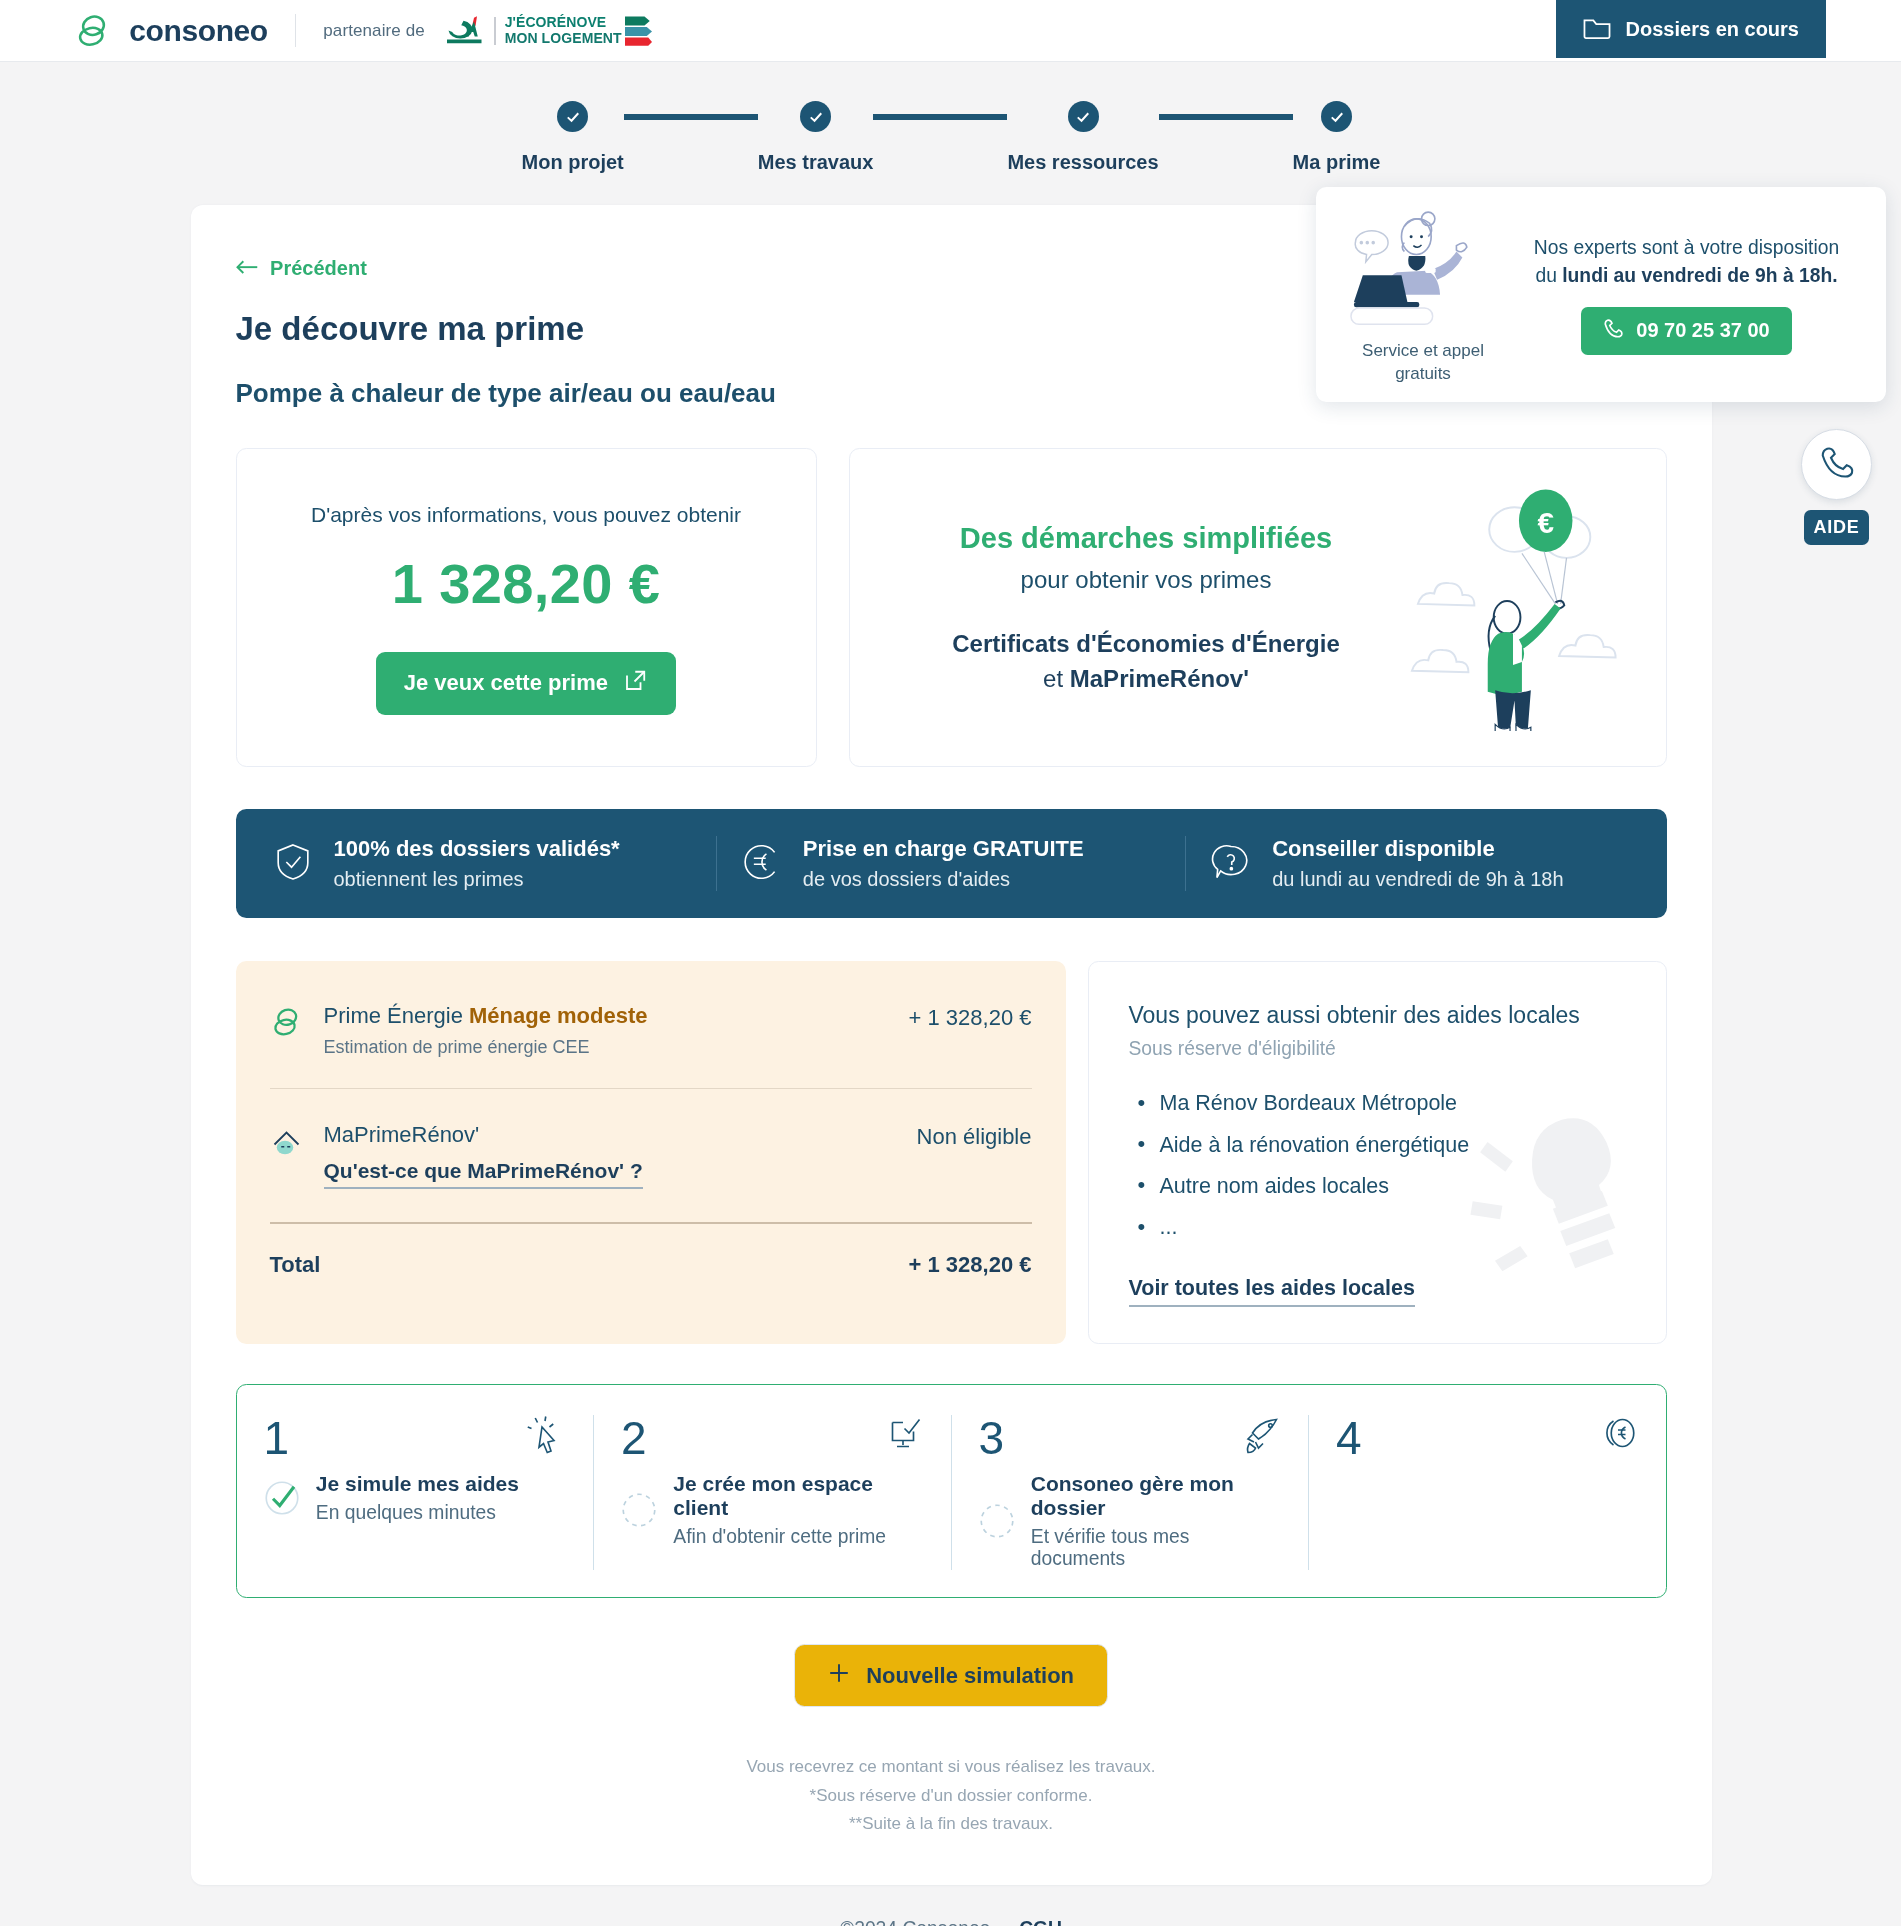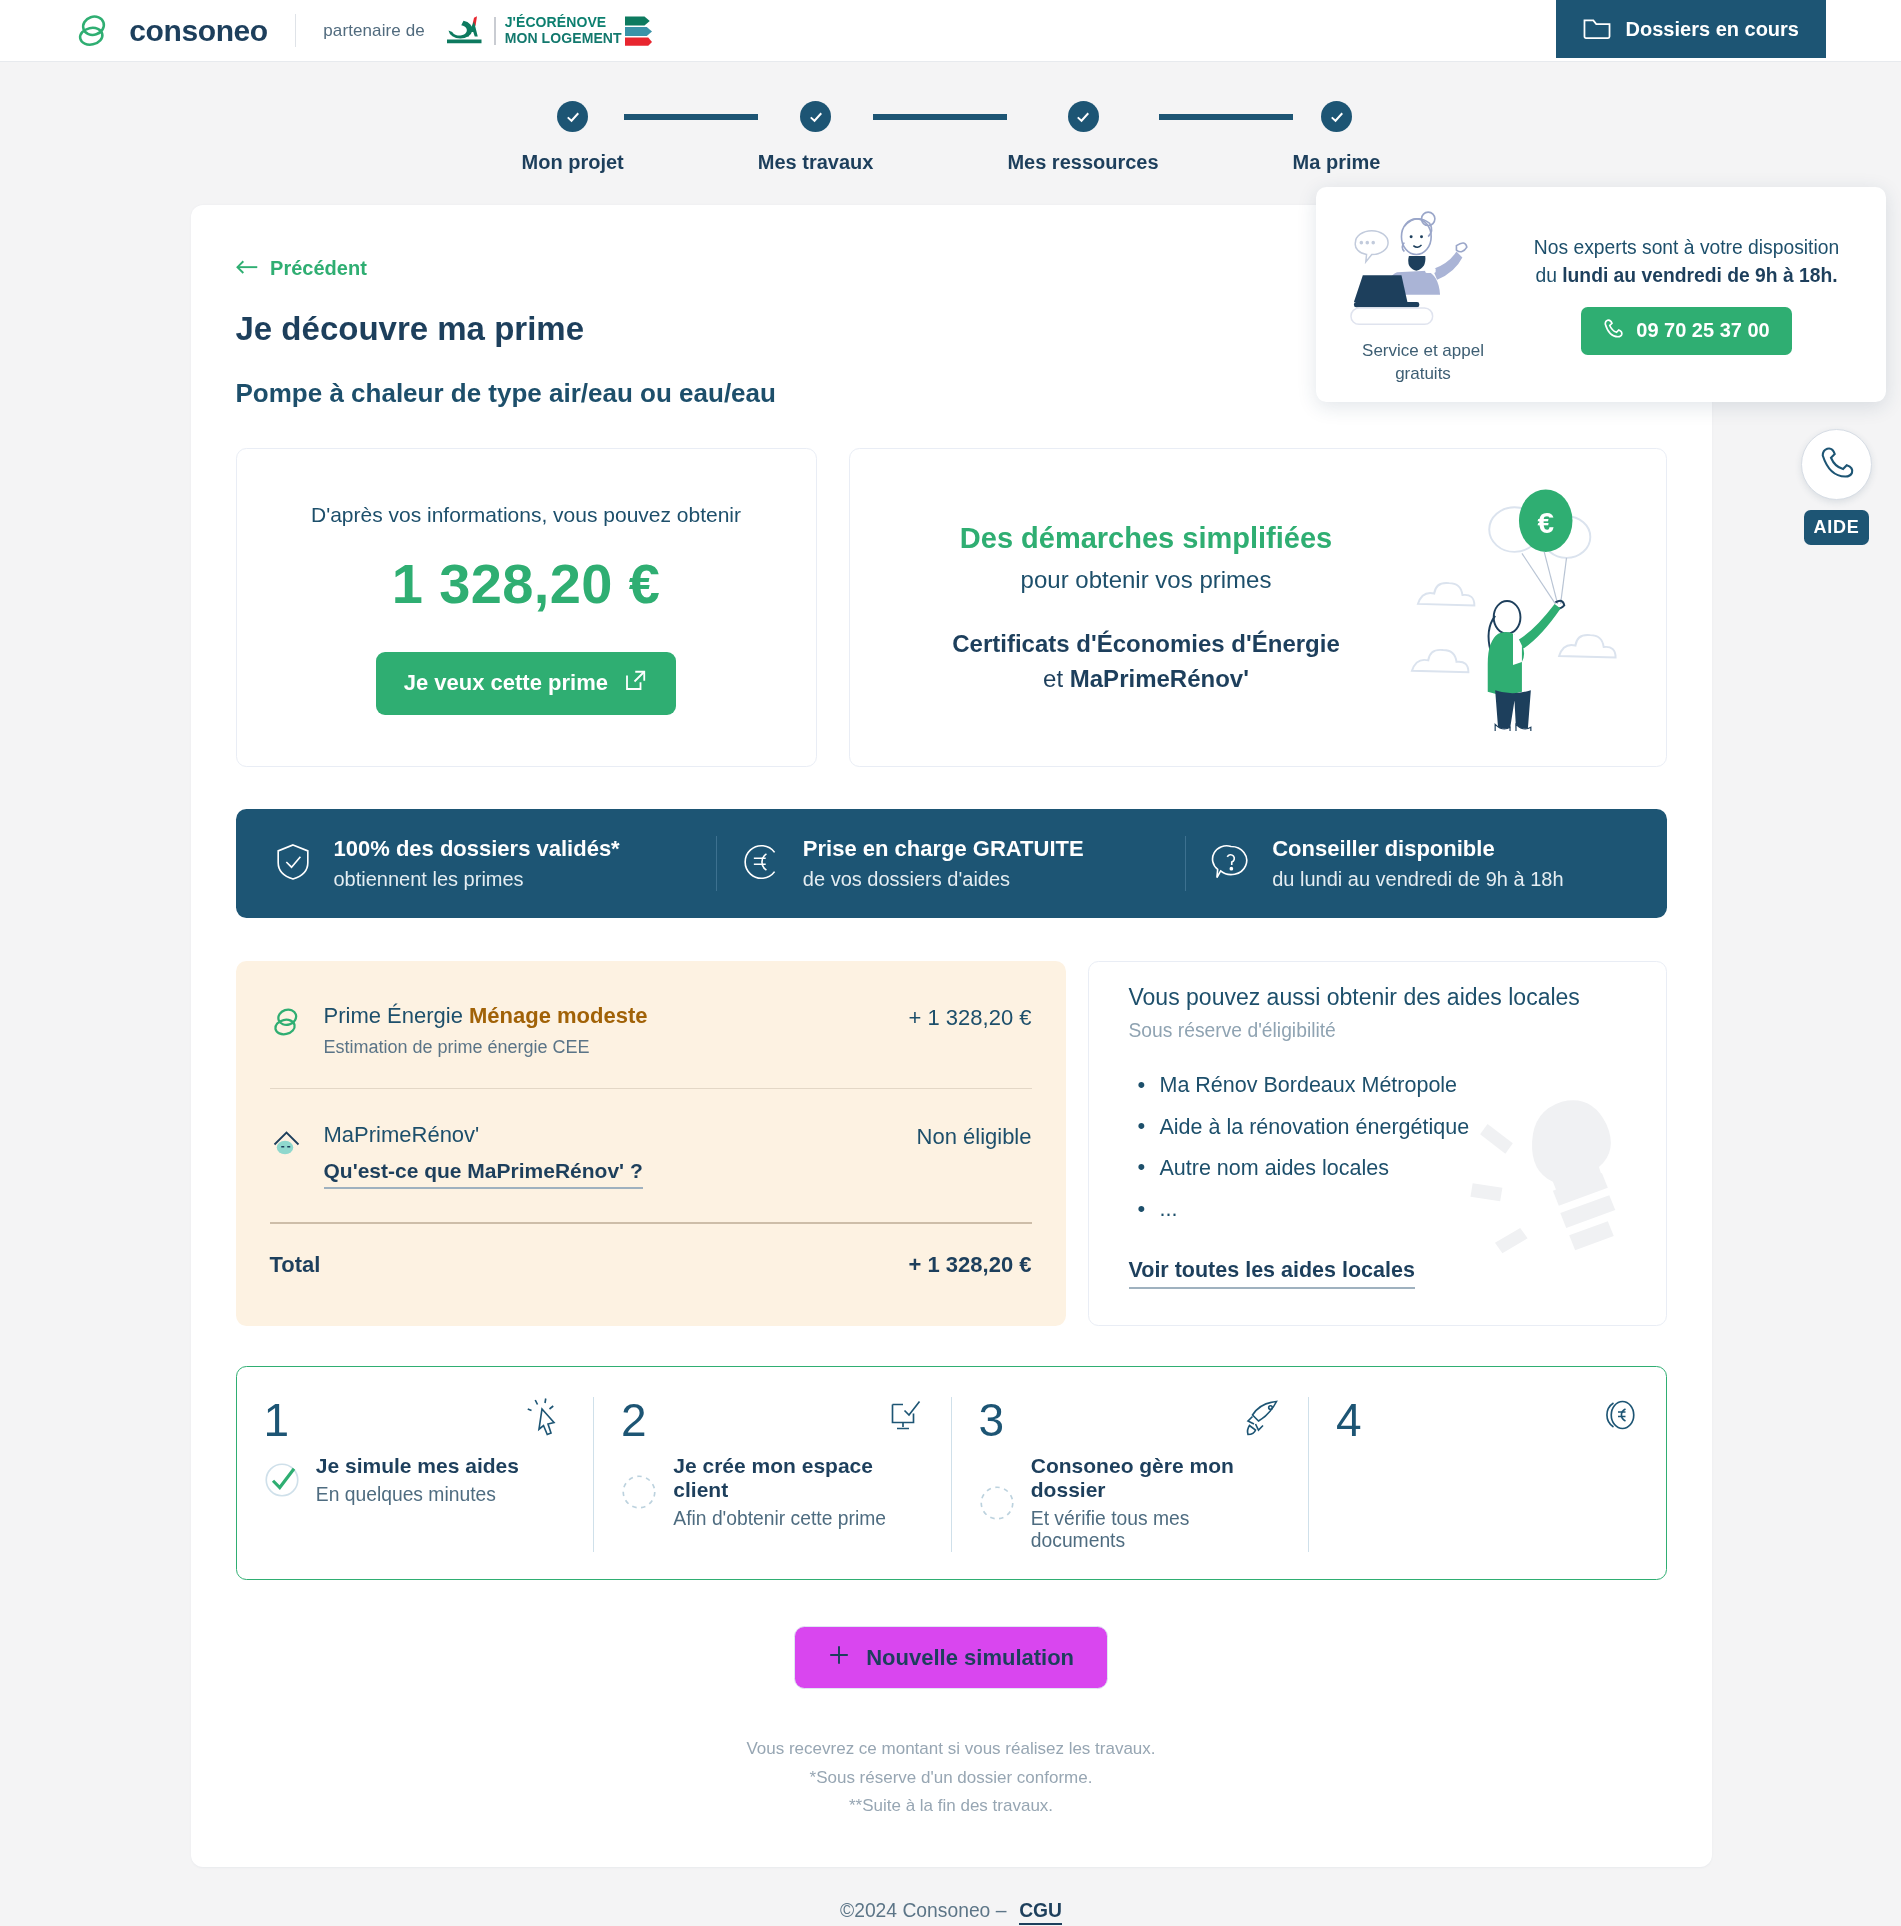--- a/index.html
+++ b/index.html
@@ -144,21 +144,21 @@
     display: inline-block; margin-top: 10.4px; font-size: 21px; font-weight: bold;
     color: #1d3f5c; border-bottom: 2.2px solid #9fb1bf; padding-bottom: 4.5px; cursor: pointer;
   }
   .bd-sep { height: 1.5px; background: #e3d7c6; margin: 30px 0 33px; }
   .bd-sep2 { height: 1.5px; background: #cdbda8; margin: 33px 0 28px; }
   .bd-total { display: flex; justify-content: space-between; align-items: center; }
   .bd-total span { font-size: 22px; font-weight: bold; color: #1d3f5c; }
 
   .local-aids {
     flex: 1; border: 1.5px solid #e9edf5; border-radius: 10.4px;
-    padding: 22px 40px 36px; position: relative; overflow: hidden;
+    padding: 40px 40px 36px; position: relative; overflow: hidden;
   }
   .la-title { font-size: 23px; color: #1d4f6b; }
   .la-sub { margin-top: 9px; font-size: 19.3px; color: #8fa3b2; }
   .la-list { margin-top: 31px; list-style: none; }
   .la-list li {
     font-size: 21.5px; color: #1d4f6b; margin-bottom: 16.3px;
     padding-left: 31px; position: relative;
   }
   .la-list li::before {
     content: "•"; position: absolute; left: 9px; top: -1.5px; font-size: 22px;
@@ -184,21 +184,21 @@
   .pnum { font-size: 46px; color: #1d5574; line-height: 1; font-weight: 300; }
   .pstep-top svg { width: 39px; height: 39px; }
   .pstep-bot { display: flex; align-items: center; gap: 16.3px; margin-top: 10.4px; }
   .pcircle { width: 36px; height: 36px; flex: none; }
   .ptitle { font-size: 21px; font-weight: bold; color: #1d3f5c; }
   .psub { margin-top: 6.7px; font-size: 19.3px; color: #4e6c80; }
 
   
   .newsim-wrap { text-align: center; margin-top: 46px; }
   .newsim-btn {
-    background: #d946ef; border: 1.5px solid #dfe7f2; border-radius: 10.4px;
+    background: #eab308; border: 1.5px solid #dfe7f2; border-radius: 10.4px;
     padding: 16.3px 33px; cursor: pointer;
     font-size: 22px; font-weight: bold; color: #1d3f5c;
     display: inline-flex; align-items: center; gap: 16.3px;
     font-family: "Liberation Sans", sans-serif;
   }
   .newsim-btn svg { width: 22px; height: 22px; }
   .notes { margin-top: 46px; text-align: center; }
   .notes div { font-size: 17px; color: #97a6b3; line-height: 1.68; }
 
   

